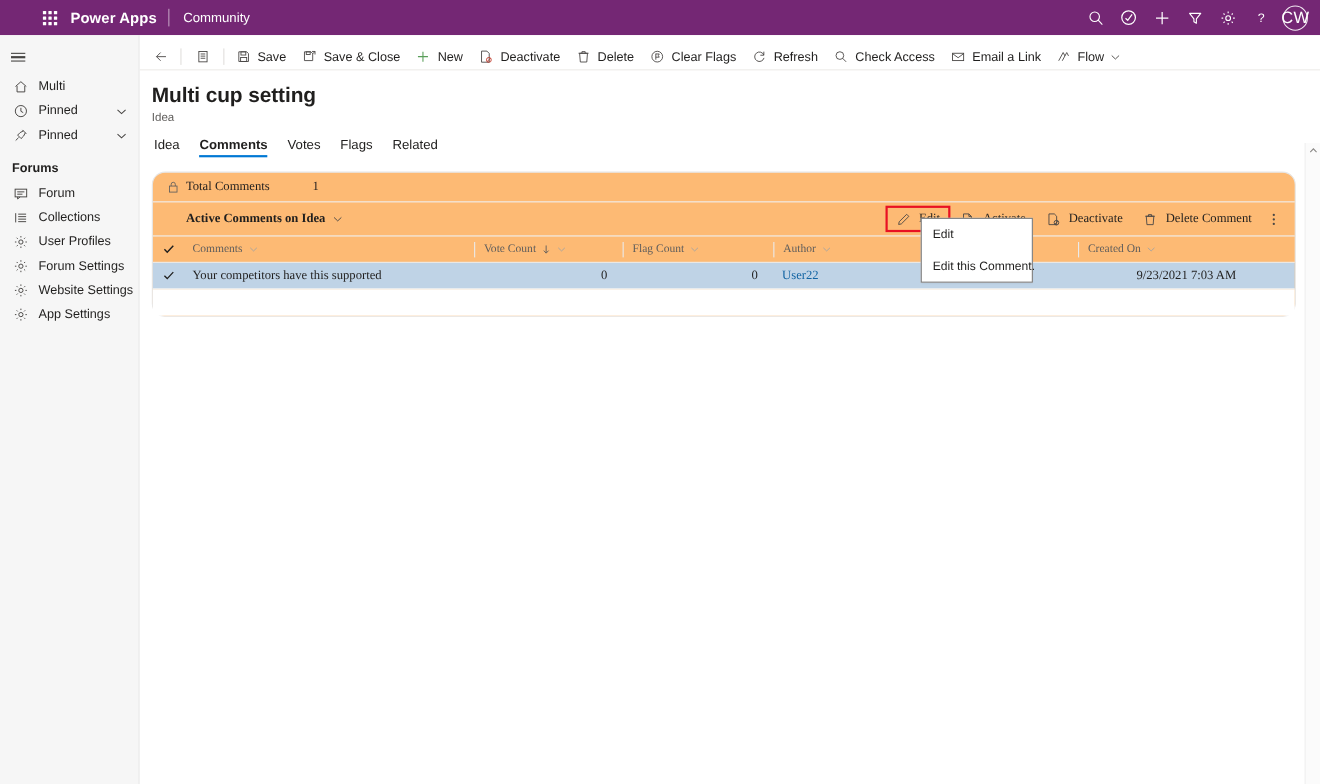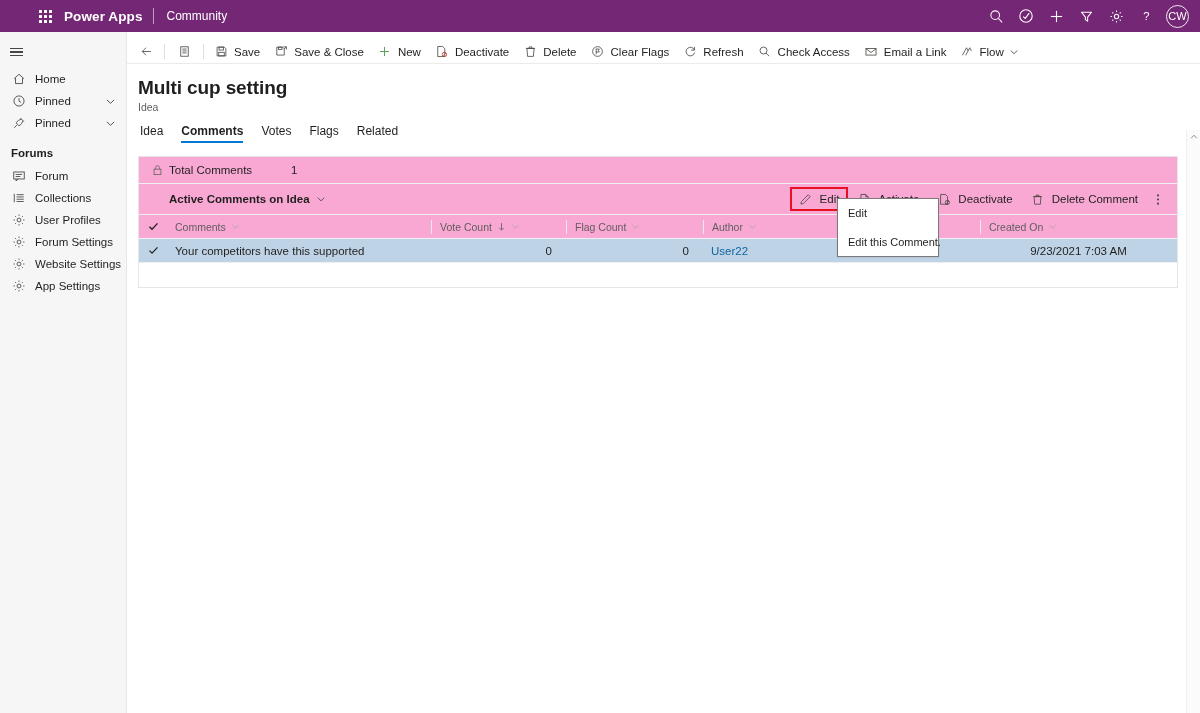--- a/index.html
+++ b/index.html
@@ -39,21 +39,21 @@
     height: 32px; padding-right: 8px;
   }
   .appbar-btn {
     width: 30px; height: 32px; display: flex; align-items: center; justify-content: center;
     cursor: pointer;
   }
   .avatar {
     width: 23px; height: 23px; border-radius: 50%;
     border: 1px solid rgba(255,255,255,.9);
     display: flex; align-items: center; justify-content: center;
-    font-size: 11px; margin-left: 5px; margin-right: 3px; cursor: pointer;
+    font-size: 15px; margin-left: 5px; margin-right: 3px; cursor: pointer;
     letter-spacing: .2px;
   }
 
   
   .shell { display: flex; height: 681px; }
 
   
   .sidebar {
     width: 127px; background: #f6f6f6;
     border-right: 1px solid #e6e6e6;
@@ -120,22 +120,23 @@
   .tab.active { font-weight: bold; }
   .tab.active::after {
     content: ""; position: absolute; left: 9px; right: 9px; bottom: 0;
     height: 2px; background: #0078d4;
   }
   .tab:first-child.active::after { left: 2px; }
 
   
   .card-wrap { padding: 13px 22px 0 11px; }
   .card {
-    border: 1px solid #e6e6e6; background: #f9a8d4;
-    border-radius: 0;
+    border: 1px solid #e6e6e6; background: #fdba74;
+    border-radius: 12px;
+    font-family: Liberation Serif, serif;
   }
   .card-row1 {
     height: 27px; display: flex; align-items: center;
     padding-left: 12px; font-size: 11.5px; color: #201f1e;
     border-bottom: 1px solid #f0f0f0;
   }
   .lock-ico { width: 13px; height: 13px; margin-right: 5px; display:flex; align-items:center; justify-content:center;}
   .total-label { }
   .total-value { margin-left: 39px; font-size: 11.5px; }
 
@@ -286,21 +287,21 @@
           <span></span>
         </div>
     </div>
 
     <div class="nav-item">
       <span class="nav-ico">
         <svg width="14" height="14" viewBox="0 0 16 16">
             <path d="M2.4 7.6 L8 2.6 L13.6 7.6 M4 7 V13.2 H12 V7" fill="none" stroke="#484644" stroke-width="1"></path>
           </svg>
       </span>
-      <span class="nav-label">Home</span>
+      <span class="nav-label">Multi</span>
     </div>
 
     <div class="nav-item">
       <span class="nav-ico">
         <svg width="14" height="14" viewBox="0 0 16 16">
             <circle cx="8" cy="8" r="5.8" fill="none" stroke="#484644" stroke-width="1"></circle>
             <path d="M8 4.6 V8.2 L10.4 9.6" fill="none" stroke="#484644" stroke-width="1"></path>
           </svg>
       </span>
       <span class="nav-label">Pinned</span>

